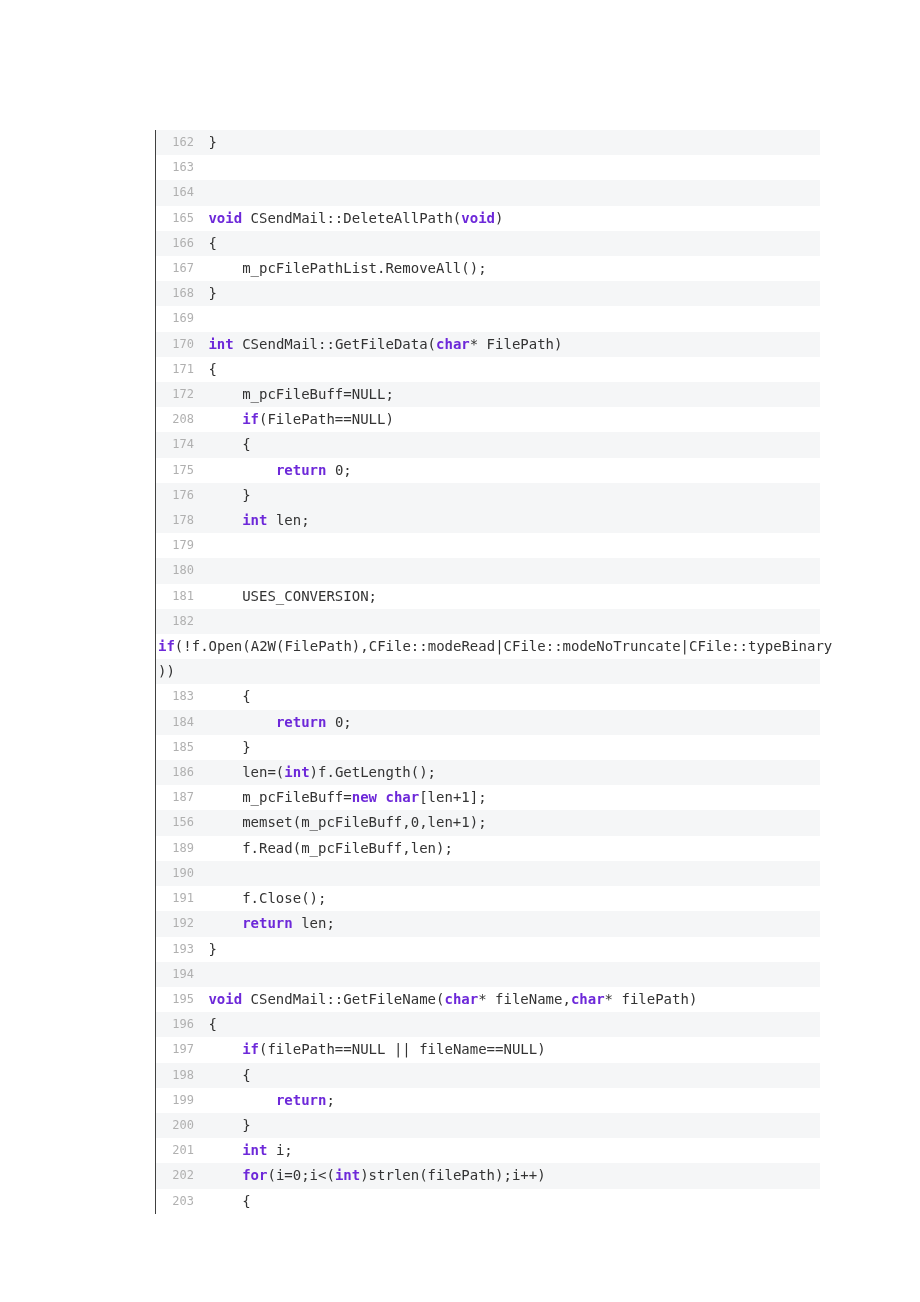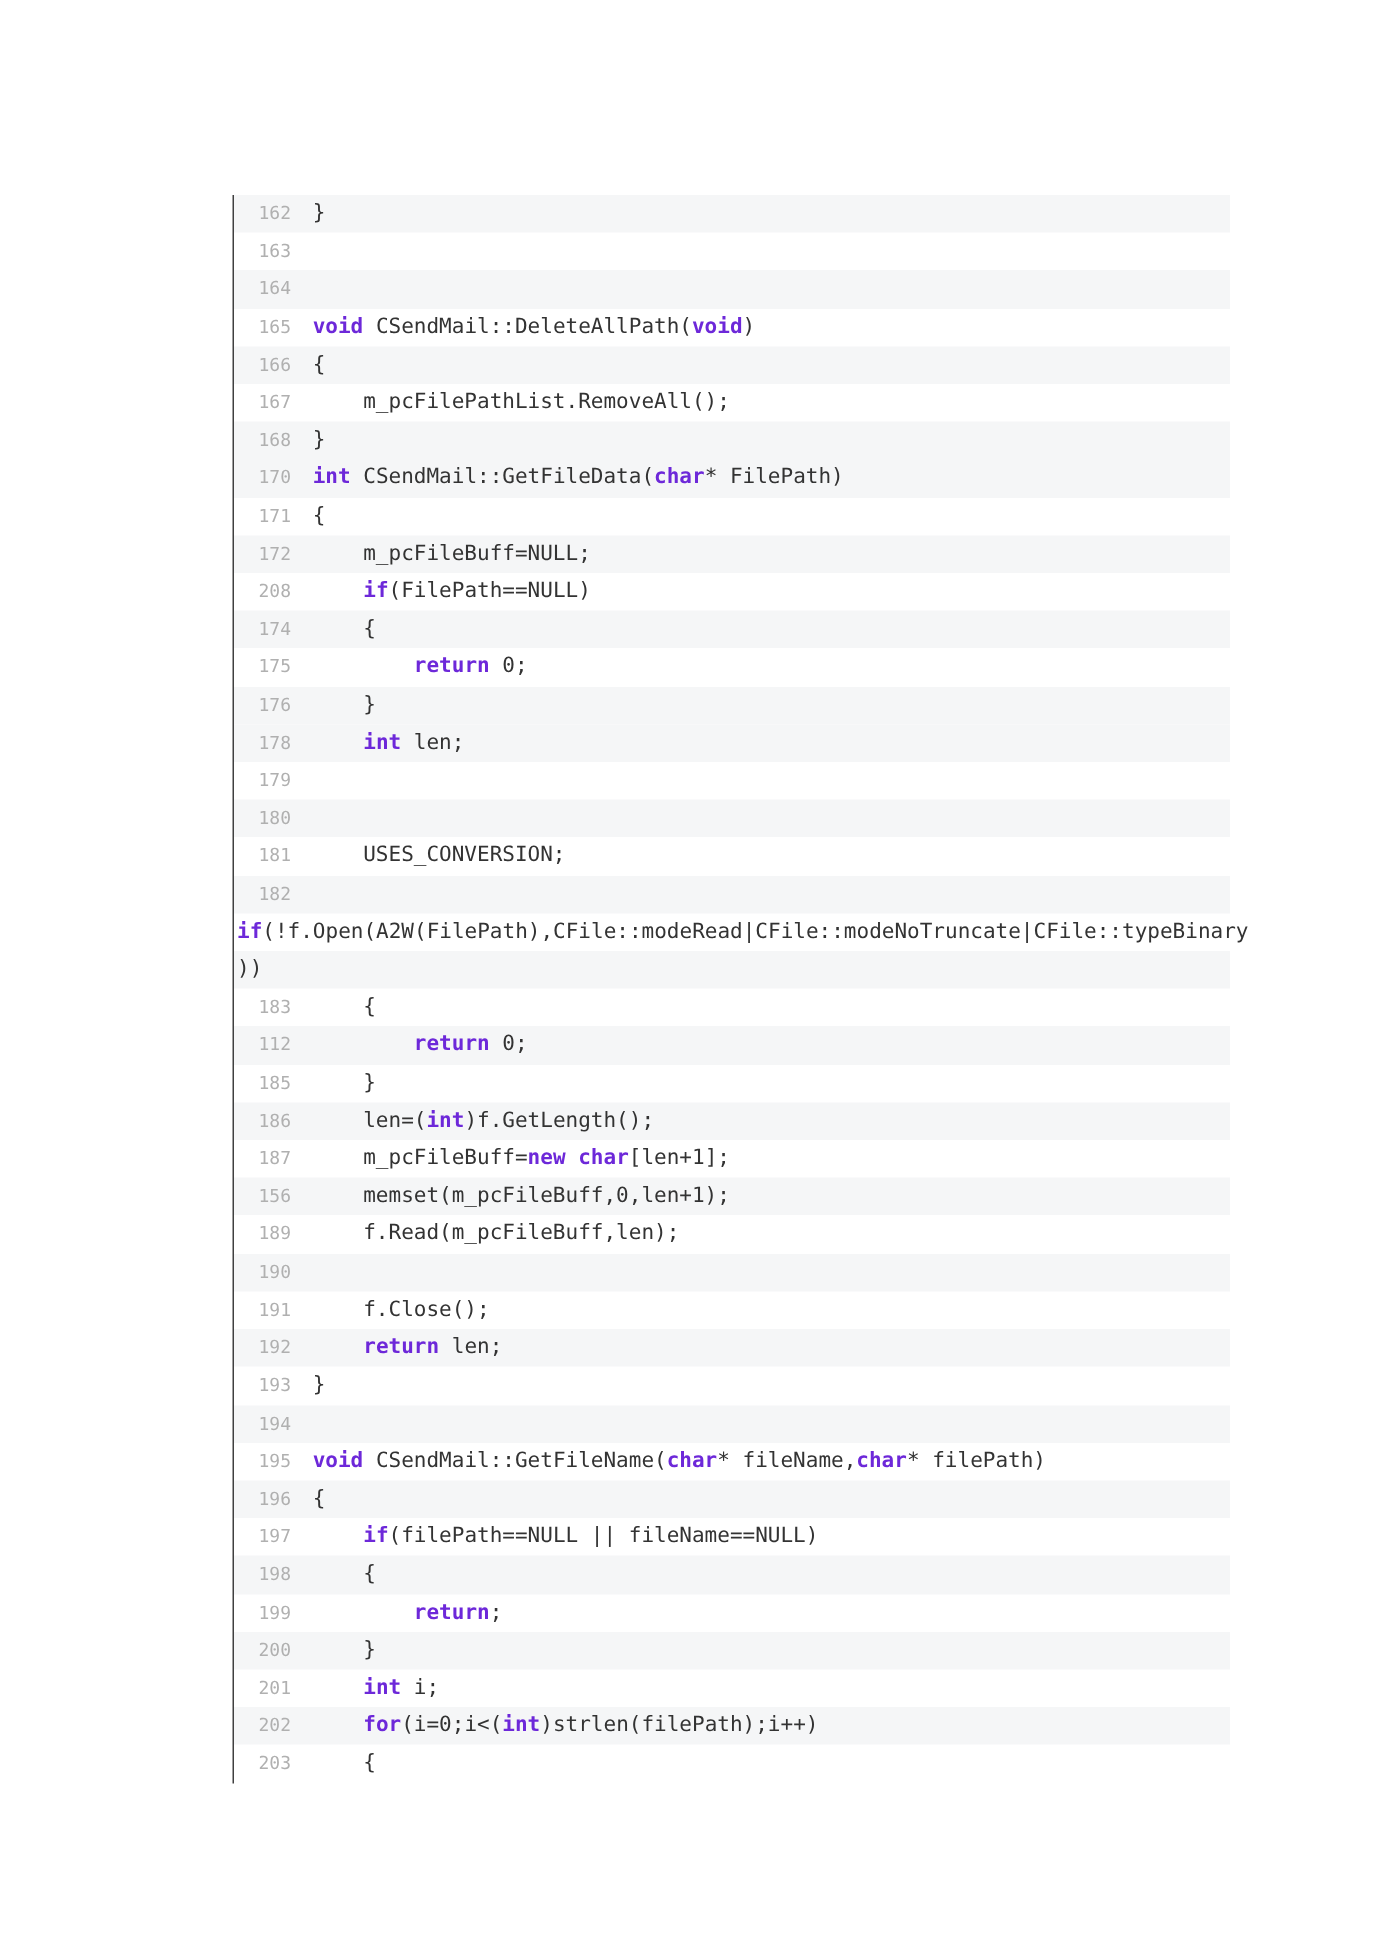--- a/index.html
+++ b/index.html
@@ -77,20 +77,24 @@
         <div class="code"><span><span> </span><span class="tok-plain">{</span></span></div>
       </div>
       <div class="code-line">
         <div class="lineno">167</div>
         <div class="code"><span><span> </span><span class="tok-plain">    m_pcFilePathList.RemoveAll();</span></span></div>
       </div>
       <div class="code-line striped">
         <div class="lineno">168</div>
         <div class="code"><span><span> </span><span class="tok-plain">}</span></span></div>
       </div>
+      <div class="code-line">
+        <div class="lineno">169</div>
+        <div class="code"><span><span> </span></span></div>
+      </div>
       <div class="code-line striped">
         <div class="lineno">170</div>
         <div class="code"><span><span> </span><span class="tok-keyword">int</span><span class="tok-plain"> CSendMail::GetFileData(</span><span class="tok-keyword">char</span><span class="tok-plain">* FilePath)</span></span></div>
       </div>
       <div class="code-line">
         <div class="lineno">171</div>
         <div class="code"><span><span> </span><span class="tok-plain">{</span></span></div>
       </div>
       <div class="code-line striped">
         <div class="lineno">172</div>
@@ -138,21 +142,21 @@
       </div>
       <div class="code-line striped">
         <div class="lineno" style="width: 0px; padding-left: 0px; padding-right: 0px;"></div>
         <div class="code" style="padding-left: 2px;"><span><span></span><span class="tok-plain">))</span></span></div>
       </div>
       <div class="code-line">
         <div class="lineno">183</div>
         <div class="code"><span><span> </span><span class="tok-plain">    {</span></span></div>
       </div>
       <div class="code-line striped">
-        <div class="lineno">112</div>
+        <div class="lineno">184</div>
         <div class="code"><span><span> </span><span class="tok-plain">        </span><span class="tok-keyword">return</span><span class="tok-plain"> 0;</span></span></div>
       </div>
       <div class="code-line">
         <div class="lineno">185</div>
         <div class="code"><span><span> </span><span class="tok-plain">    }</span></span></div>
       </div>
       <div class="code-line striped">
         <div class="lineno">186</div>
         <div class="code"><span><span> </span><span class="tok-plain">    len=(</span><span class="tok-keyword">int</span><span class="tok-plain">)f.GetLength();</span></span></div>
       </div>

